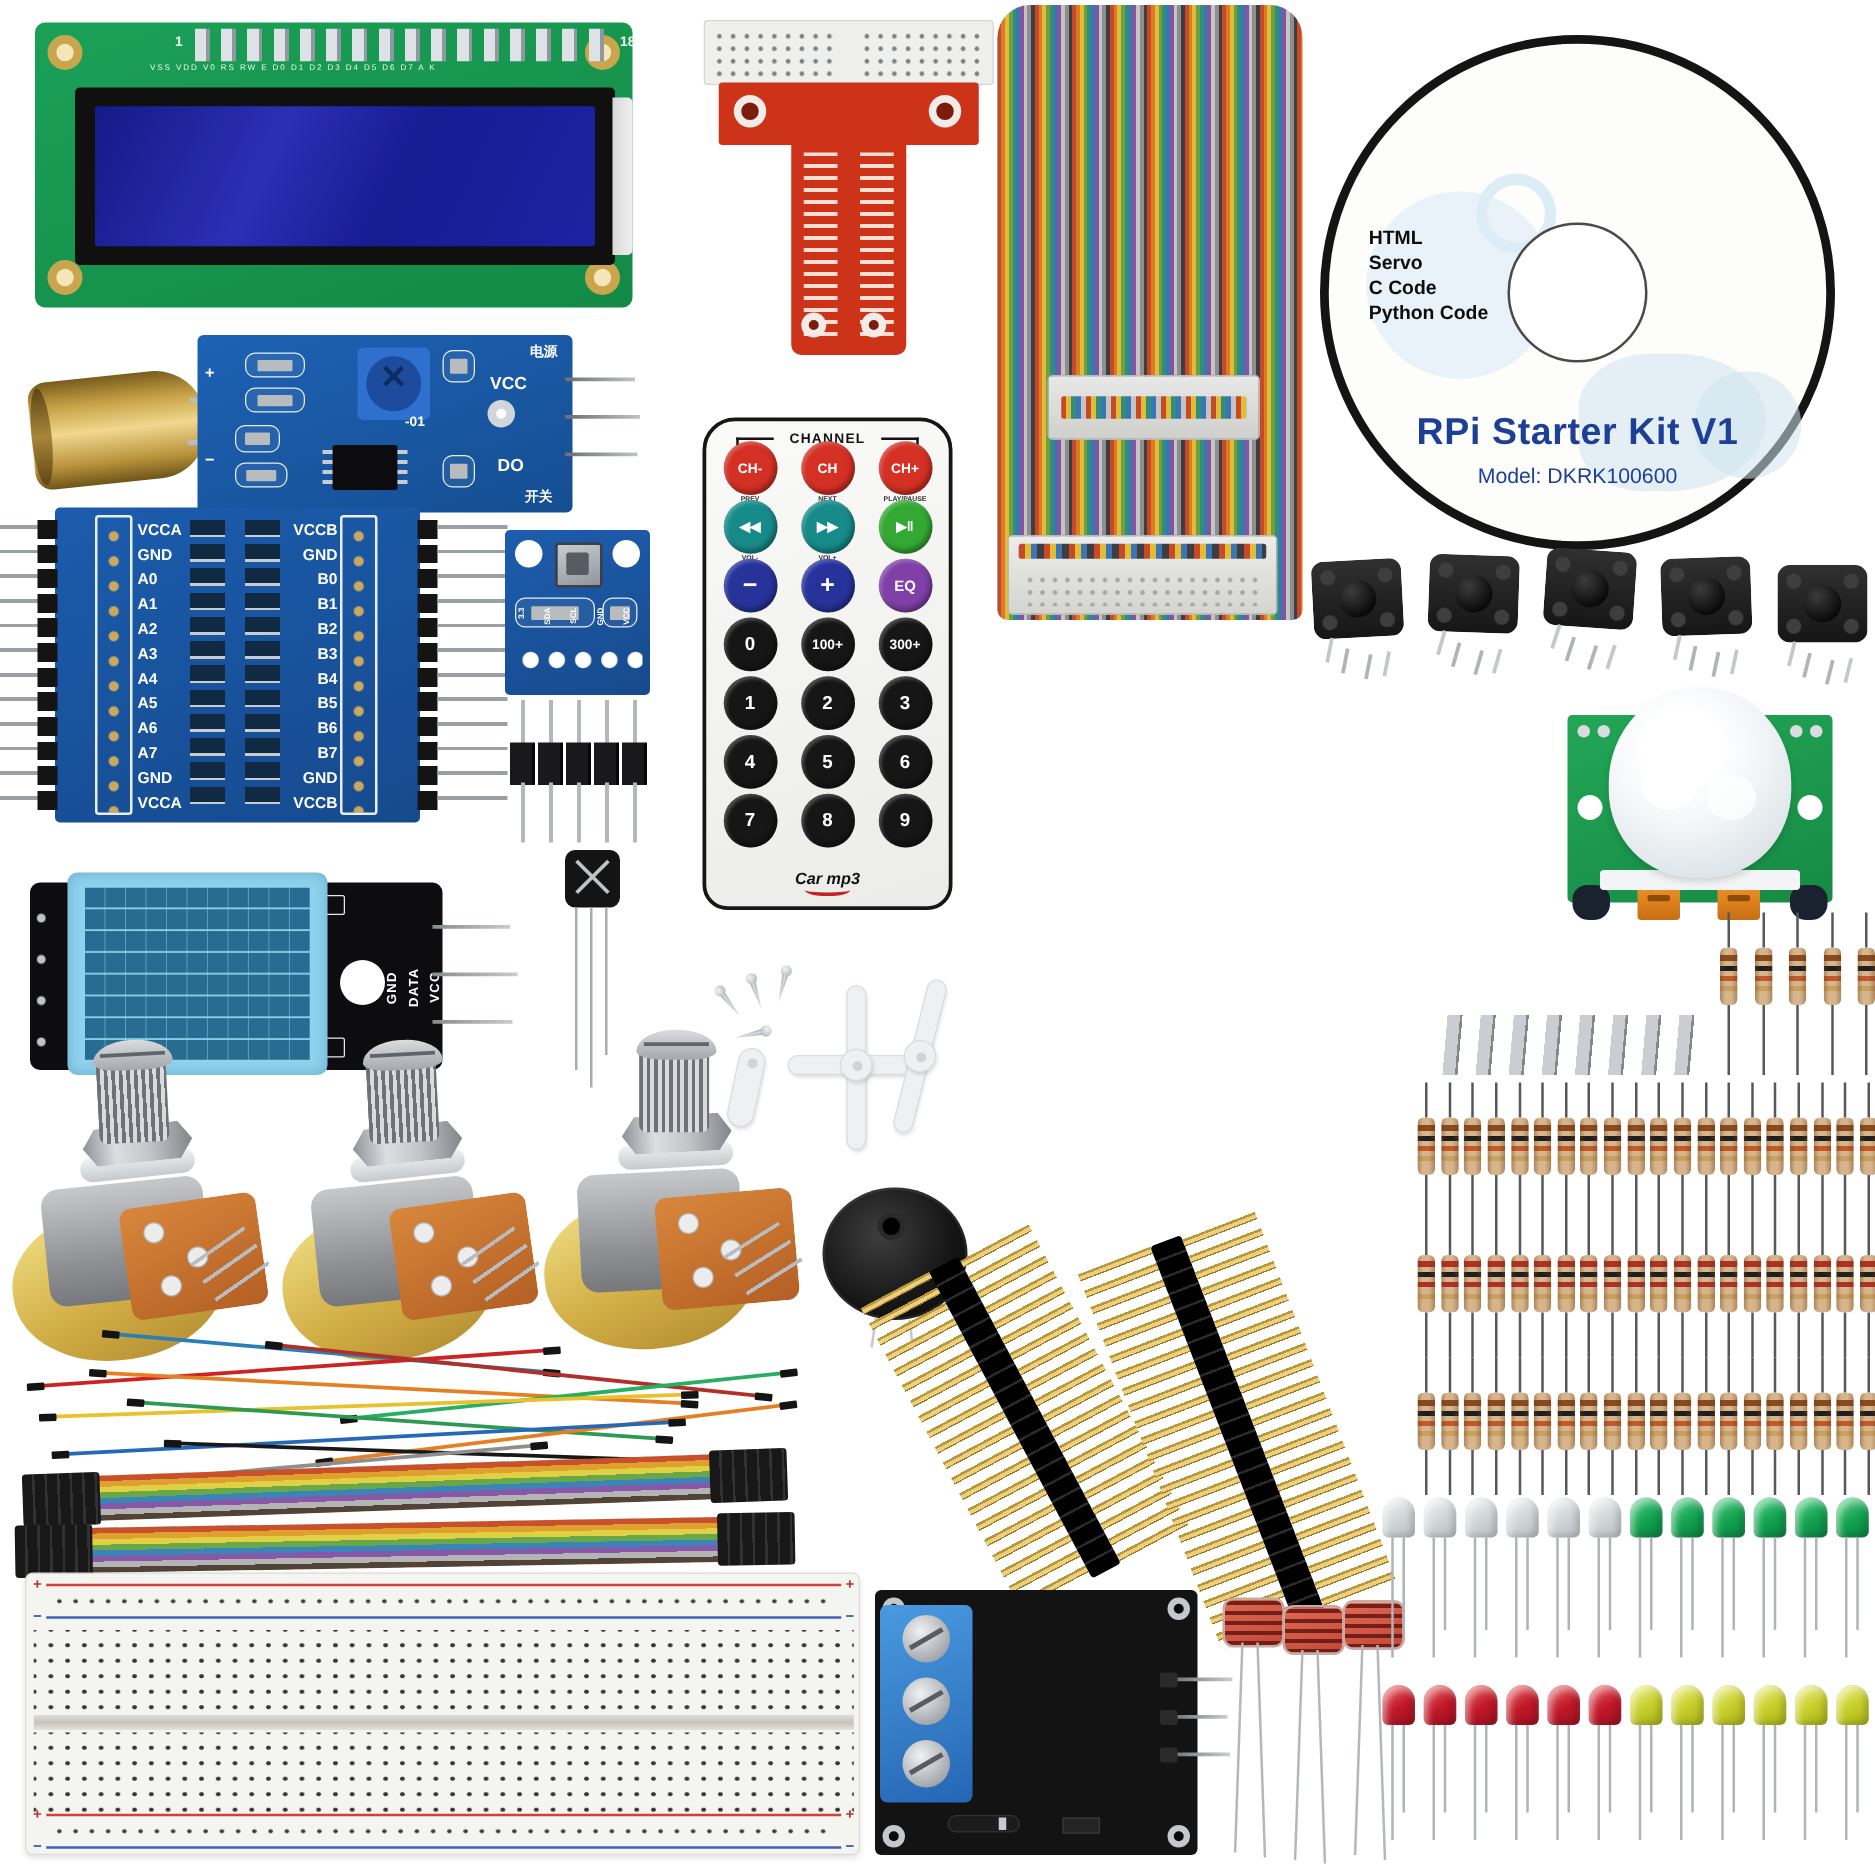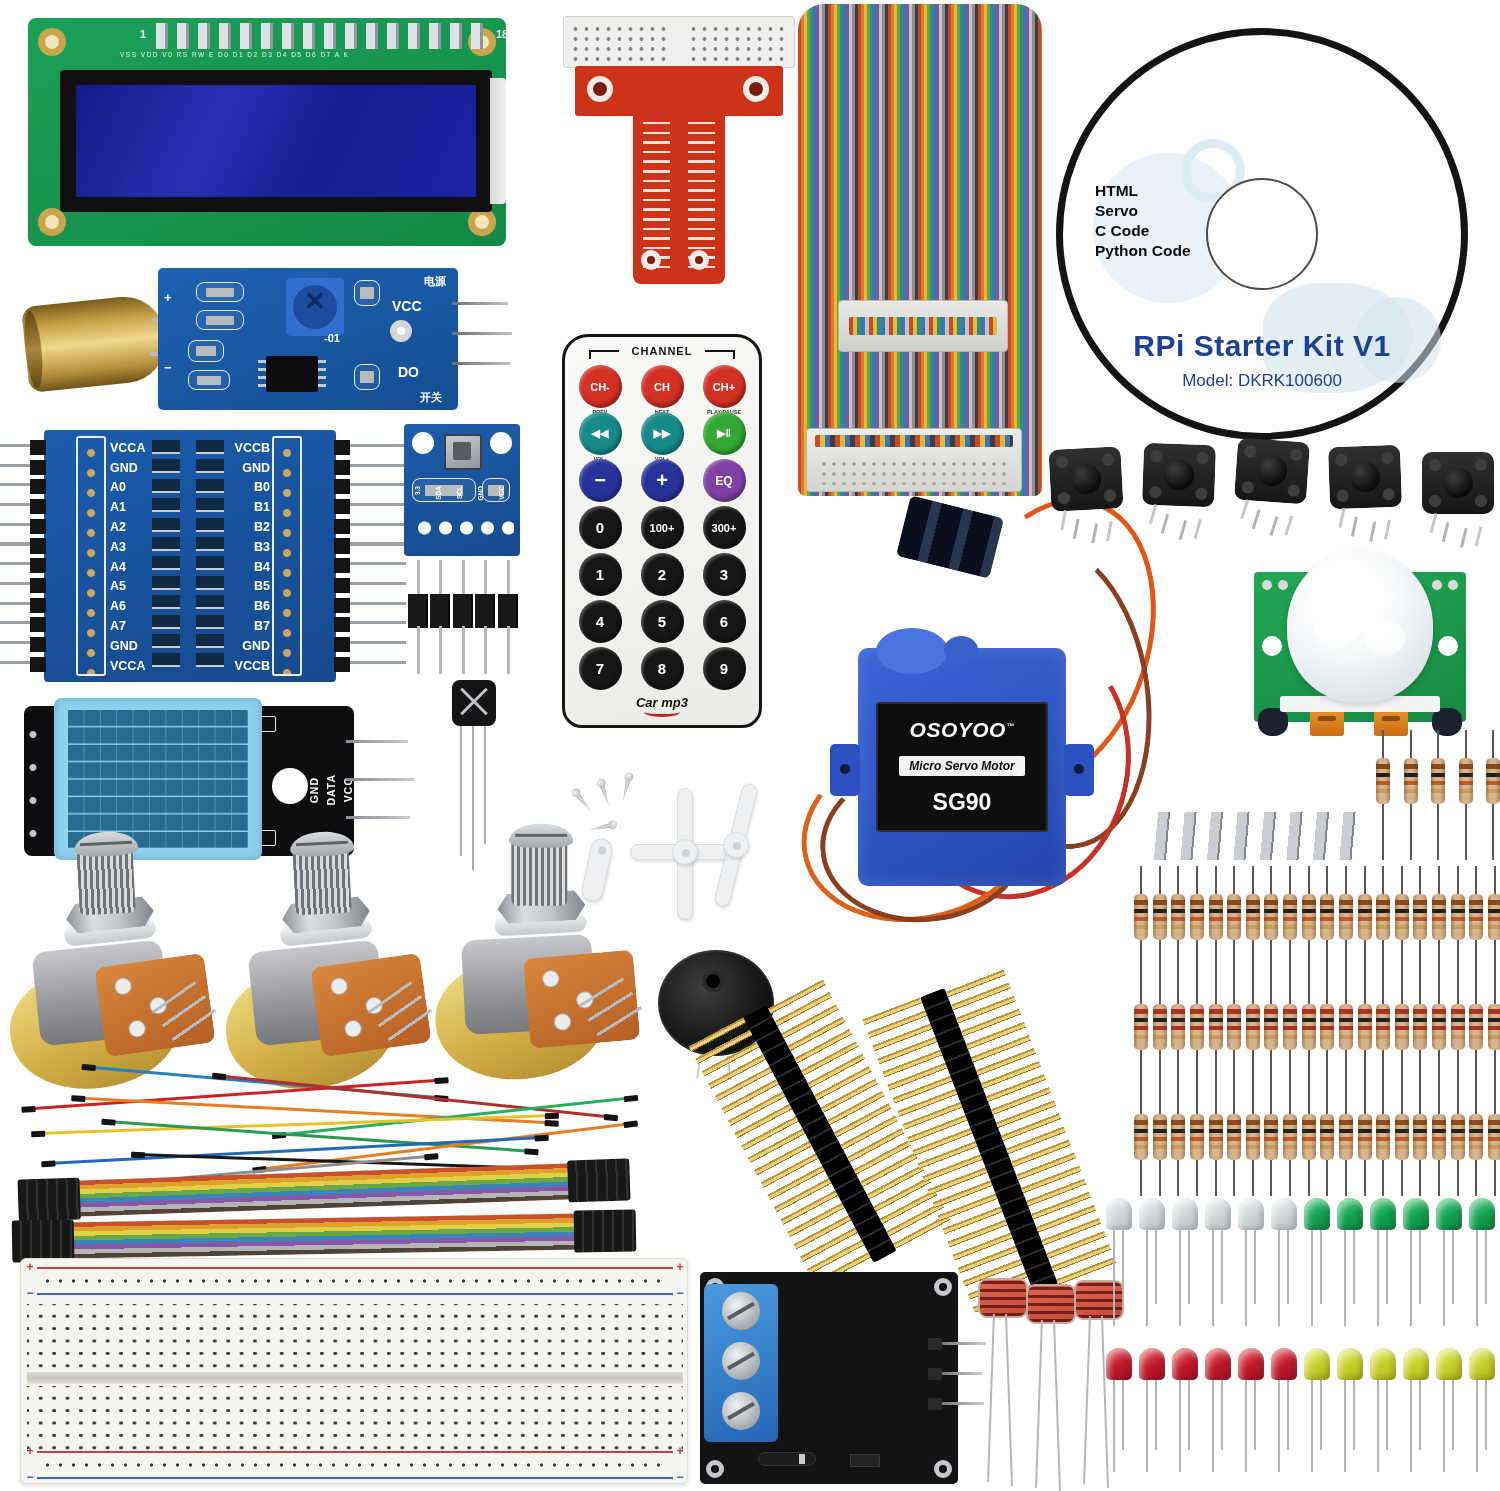--- a/index.html
+++ b/index.html
@@ -65,21 +65,21 @@
   .tilt-ic::before{left:-8px;} .tilt-ic::after{right:-8px;}
   .tilt-hole{left:232px;top:52px;width:22px;height:22px;border-radius:50%;background:#fff;border:7px solid #d2d6da;}
   .tilt-lbl{color:#fff;font-weight:bold;}
   .tilt-pin{height:3px;background:linear-gradient(90deg,#6a6e72,#c0c4c8);}
   .tilt-cyl{left:25px;top:300px;width:140px;height:86px;transform:rotate(-6deg);border-radius:14px 40px 40px 14px;
     background:linear-gradient(180deg,#7a5c1c 0%,#c8a448 25%,#f0d88e 50%,#b8923c 80%,#6e5418 100%);}
   .tilt-cyl::before{content:"";position:absolute;left:0;top:4px;width:16px;height:78px;border-radius:50%;background:linear-gradient(180deg,#5e4614,#a8853a 50%,#5e4614);}
   .tilt-lead{height:4px;background:#b8bcc0;}
 
   
-  .ls{left:44px;top:430px;width:292px;height:252px;background:linear-gradient(160deg,#1b5cac,#164a8e);border-radius:4px;}
+  .ls{left:44px;top:406px;width:292px;height:252px;background:linear-gradient(160deg,#1b5cac,#164a8e);border-radius:4px;}
   .ls-frame{top:6px;width:30px;height:240px;border:2px solid #e8eef4;border-radius:3px;
     background-image:radial-gradient(circle,#caa95e 3.5px,rgba(0,0,0,0) 4.5px);background-size:26px 20px;background-position:center 5px;}
   .ls-col{top:10px;width:28px;height:232px;
     background:repeating-linear-gradient(180deg,#102a44 0 12px,#c8ccd0 12px 14px,rgba(0,0,0,0) 14px 19.4px);}
   .ls-rows{left:66px;top:8px;width:160px;height:238px;}
   .ls-row{display:flex;justify-content:space-between;align-items:center;height:19.8px;color:#fff;font-size:12.5px;font-weight:bold;}
   .ls-wl{left:-46px;top:14px;width:46px;height:228px;background:repeating-linear-gradient(180deg,#9aa0a4 0 3px,rgba(0,0,0,0) 3px 19.7px);}
   .ls-bl{left:-14px;top:10px;width:16px;height:236px;background:repeating-linear-gradient(180deg,#141414 0 15px,rgba(0,0,0,0) 15px 19.7px);}
   .ls-br{left:290px;top:10px;width:16px;height:236px;background:repeating-linear-gradient(180deg,#141414 0 15px,rgba(0,0,0,0) 15px 19.7px);}
   .ls-wr{left:306px;top:14px;width:56px;height:228px;background:repeating-linear-gradient(180deg,#9aa0a4 0 3px,rgba(0,0,0,0) 3px 19.7px);}
@@ -95,21 +95,21 @@
   .i2c-hdr-bk{left:408px;top:594px;width:112px;height:34px;background:repeating-linear-gradient(90deg,#19191b 0 18px,#060608 18px 20px,rgba(0,0,0,0) 20px 22.4px);}
   .i2c-hdr-pd{left:408px;top:626px;width:112px;height:48px;background:repeating-linear-gradient(90deg,rgba(0,0,0,0) 0 9px,#b4b8bc 9px 12px,rgba(0,0,0,0) 12px 22.4px);}
 
   
   .remote{left:562px;top:334px;width:200px;height:394px;background:linear-gradient(160deg,#fafaf8,#ebebe8);
     border:3px solid #161616;border-radius:26px 26px 20px 20px;}
   .rm-channel{left:0;top:8px;width:100%;text-align:center;font-size:11px;font-weight:bold;color:#141414;letter-spacing:1px;}
   .rm-br{top:13px;width:30px;height:9px;border-top:2px solid #141414;}
   .rm-br.l{left:24px;border-left:2px solid #141414;}
   .rm-br.r{right:24px;border-right:2px solid #141414;}
-  .rm-grid{left:4px;top:28px;width:186px;display:flex;flex-wrap:wrap;}
+  .rm-grid{left:4px;top:16px;width:186px;display:flex;flex-wrap:wrap;}
   .rm-cell{position:relative;width:62px;height:47px;display:flex;justify-content:center;}
   .rb{width:43px;height:43px;border-radius:50%;display:flex;align-items:center;justify-content:center;
       color:#fff;font-weight:bold;box-shadow:inset -2px -3px 4px rgba(0,0,0,.35), inset 2px 2px 3px rgba(255,255,255,.25);}
   .rb-red{background:#d43024;} .rb-teal{background:#178a8a;} .rb-green{background:#33a833;}
   .rb-navy{background:#27339b;} .rb-purple{background:#8040a8;} .rb-black{background:#161616;}
   .rm-sub{position:absolute;left:0;top:44px;width:100%;text-align:center;font-size:5.5px;font-weight:bold;color:#333;}
   .rm-logo{left:0;bottom:8px;width:100%;text-align:center;font-size:13px;font-weight:bold;font-style:italic;color:#111;}
   .rm-logo::after{content:"";display:block;margin:-3px auto 0;width:36px;height:7px;border-bottom:3px solid #c82020;border-radius:0 0 60% 60%;}
 
   
@@ -558,39 +558,20 @@
         <div class="rm-cell">
           <span class="rb rb-black" style="font-size: 15px;">8</span>
         </div>
         <div class="rm-cell">
           <span class="rb rb-black" style="font-size: 15px;">9</span>
         </div>
       </div>
     <div class="c rm-logo">Car mp3</div>
   </div>
 
-  <div class="c servo">
-    <div class="arc" style="left:160px;top:-6px;width:190px;height:290px;border-right-color:#e05818;border-top-color:#e05818;transform:rotate(18deg);"></div>
-    <div class="arc" style="left:170px;top:40px;width:180px;height:300px;border-right-color:#8a4020;border-bottom-color:#8a4020;transform:rotate(-8deg);"></div>
-    <div class="arc" style="left:110px;top:130px;width:220px;height:260px;border-right-color:#c83028;border-bottom-color:#c83028;transform:rotate(12deg);"></div>
-    <div class="arc" style="left:10px;top:240px;width:230px;height:170px;border-left-color:#e06018;border-bottom-color:#e06018;transform:rotate(-14deg);"></div>
-    <div class="arc" style="left:30px;top:262px;width:200px;height:150px;border-left-color:#8a4020;border-bottom-color:#8a4020;transform:rotate(-6deg);"></div>
-    <div class="c sv-conn"></div>
-    <div class="c sv-body">
-      <div class="c sv-bump"></div>
-      <div class="c sv-bump2"></div>
-      <div class="c sv-tab" style="left:-28px;"></div>
-      <div class="c sv-tab" style="left:206px;"></div>
-      <div class="c sv-label">
-        <span class="sv-brand"><span>OSOYOO</span><sup>™</sup></span>
-        <span class="sv-type">Micro Servo Motor</span>
-        <span class="sv-model">SG90</span>
-      </div>
-    </div>
-  </div>
 
   <div class="c" id="buttons-row" style="left:1050px;top:440px;width:450px;height:130px;">
       <div class="tact" style="left: 0px; top: 8px; transform: rotate(-3deg);"></div>
       <div class="tact" style="left: 93px; top: 4px; transform: rotate(2deg);"></div>
       <div class="tact" style="left: 186px; top: 0px; transform: rotate(4deg);"></div>
       <div class="tact" style="left: 279px; top: 6px; transform: rotate(-2deg);"></div>
       <div class="tact" style="left: 372px; top: 12px; transform: rotate(0deg);"></div>
     </div>
 
   <div class="c pir">

